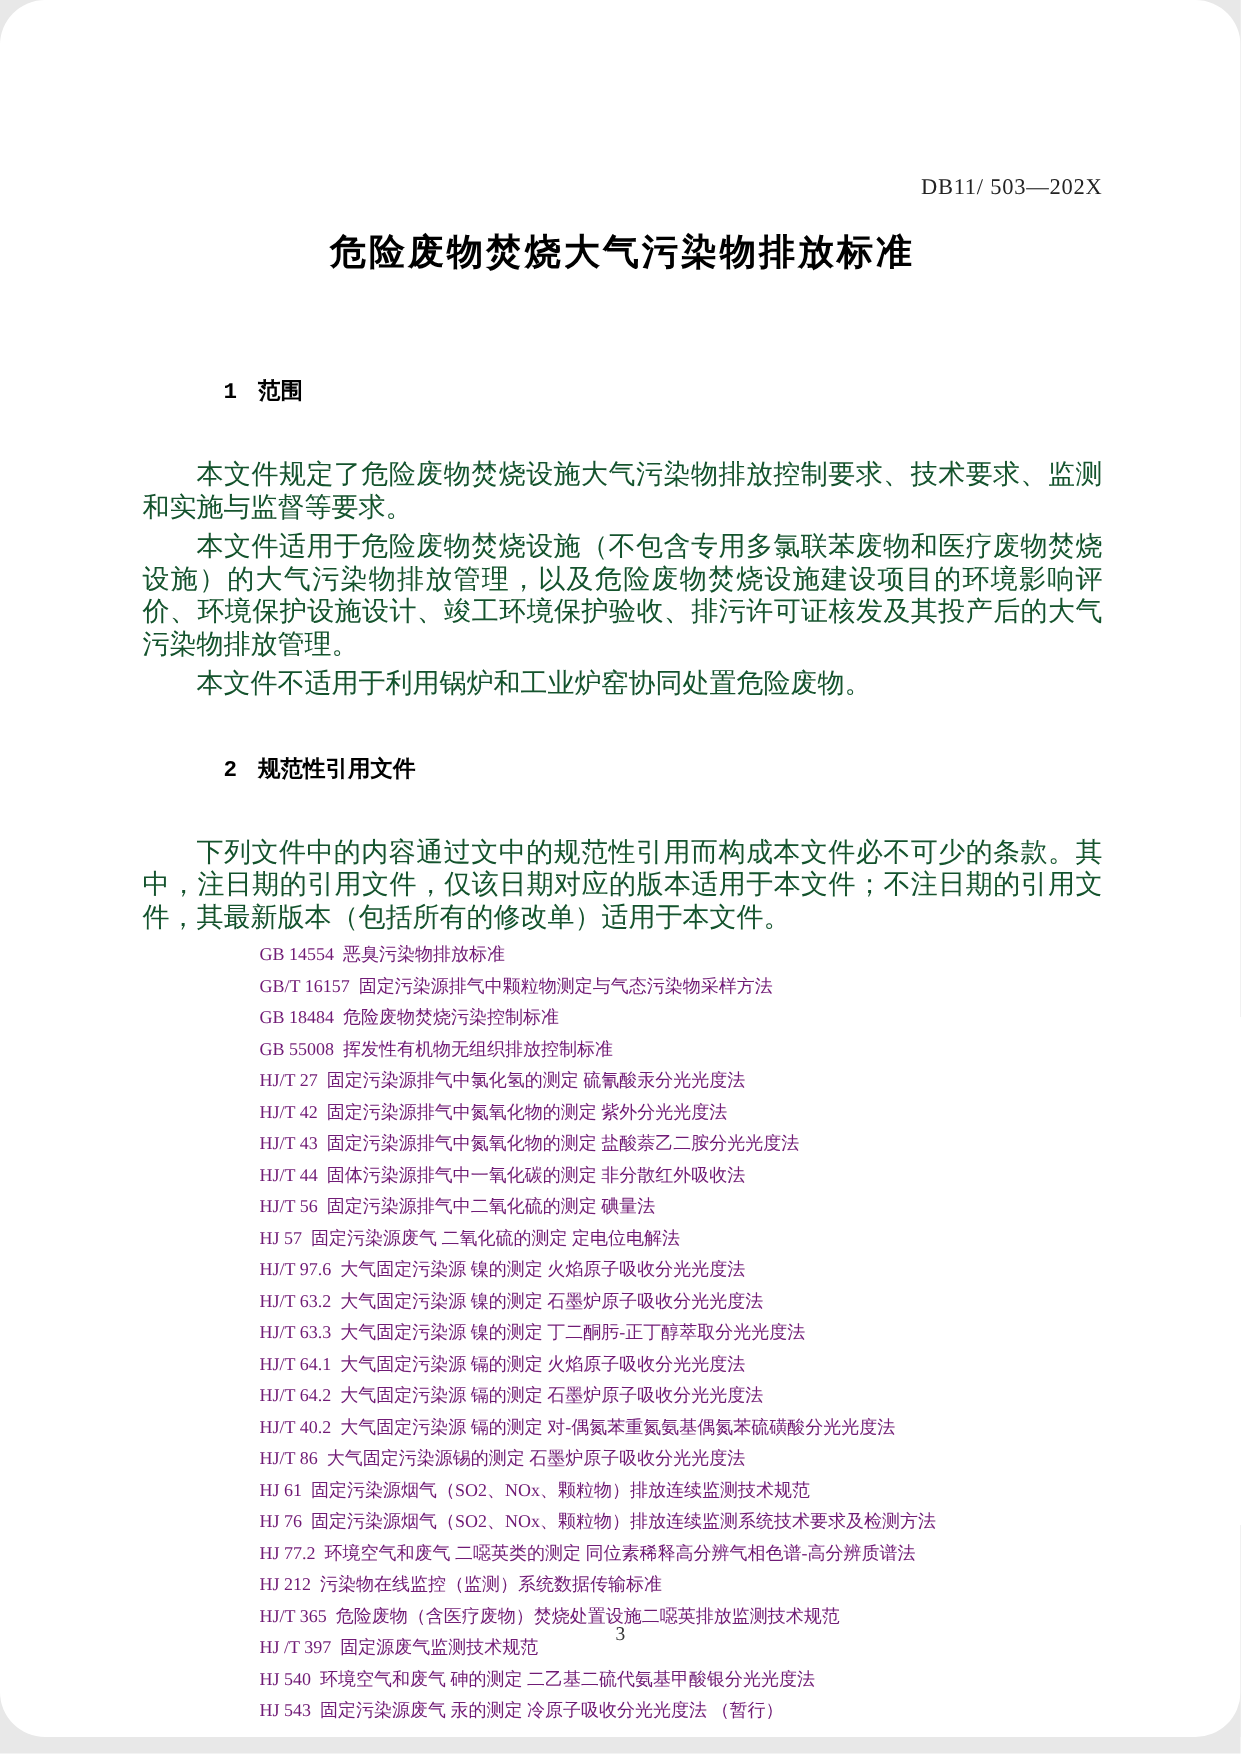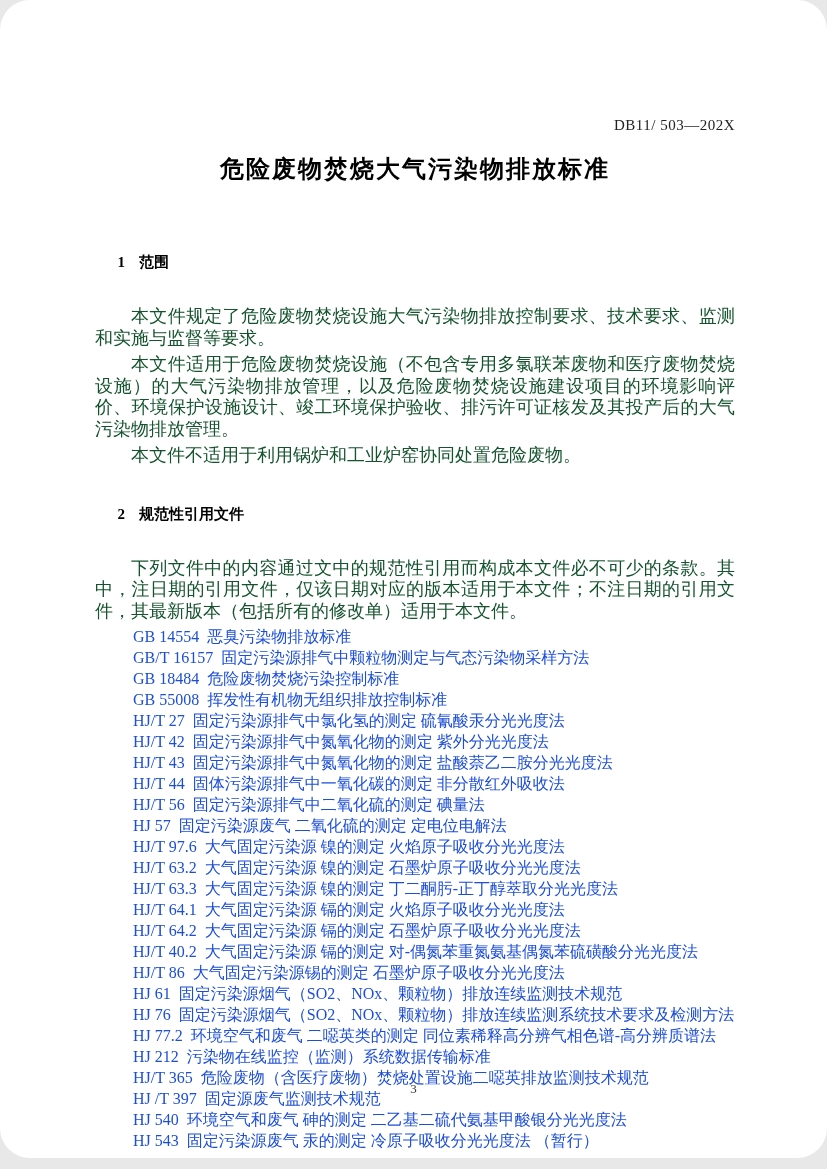--- a/index.html
+++ b/index.html
@@ -30,21 +30,21 @@
     text-align:center;
     font-family:"Liberation Sans", sans-serif;
     font-weight:bold;
     font-size:24px;
     line-height:34px;
     letter-spacing:2px;
     color:#000;
   }
 
   .section-heading {
-    font-family:Liberation Serif, serif;
+    font-family:Liberation Mono, monospace;
     font-weight:bold;
     font-size:15px;
     line-height:20px;
     color:#000;
     white-space:pre-wrap;
   }
   .section-heading .sec-num { display:inline-block; margin-right:14px; }
 
   .h-scope { margin-top:46px; }
   .h-refs  { margin-top:17px; }
@@ -59,24 +59,25 @@
     color:#14532d;
   }
   .para-gap { margin-top:14px; }
   .para-gap-sm { margin-top:5px; }
 
   .refs-list {
     margin-top:4px;
     padding-left:38px;
   }
   .ref-item {
-    font-size:16px;
+    font-size:12px;
     line-height:21px;
     white-space:pre-wrap;
-    color:#1d4ed8;
+    color:#701a75;
+    margin-left:40px;
   }
 
   .page-footer {
     position:absolute;
     left:0; right:0;
     top:1081px;
     text-align:center;
     font-size:13px;
     color:#333;
   }

